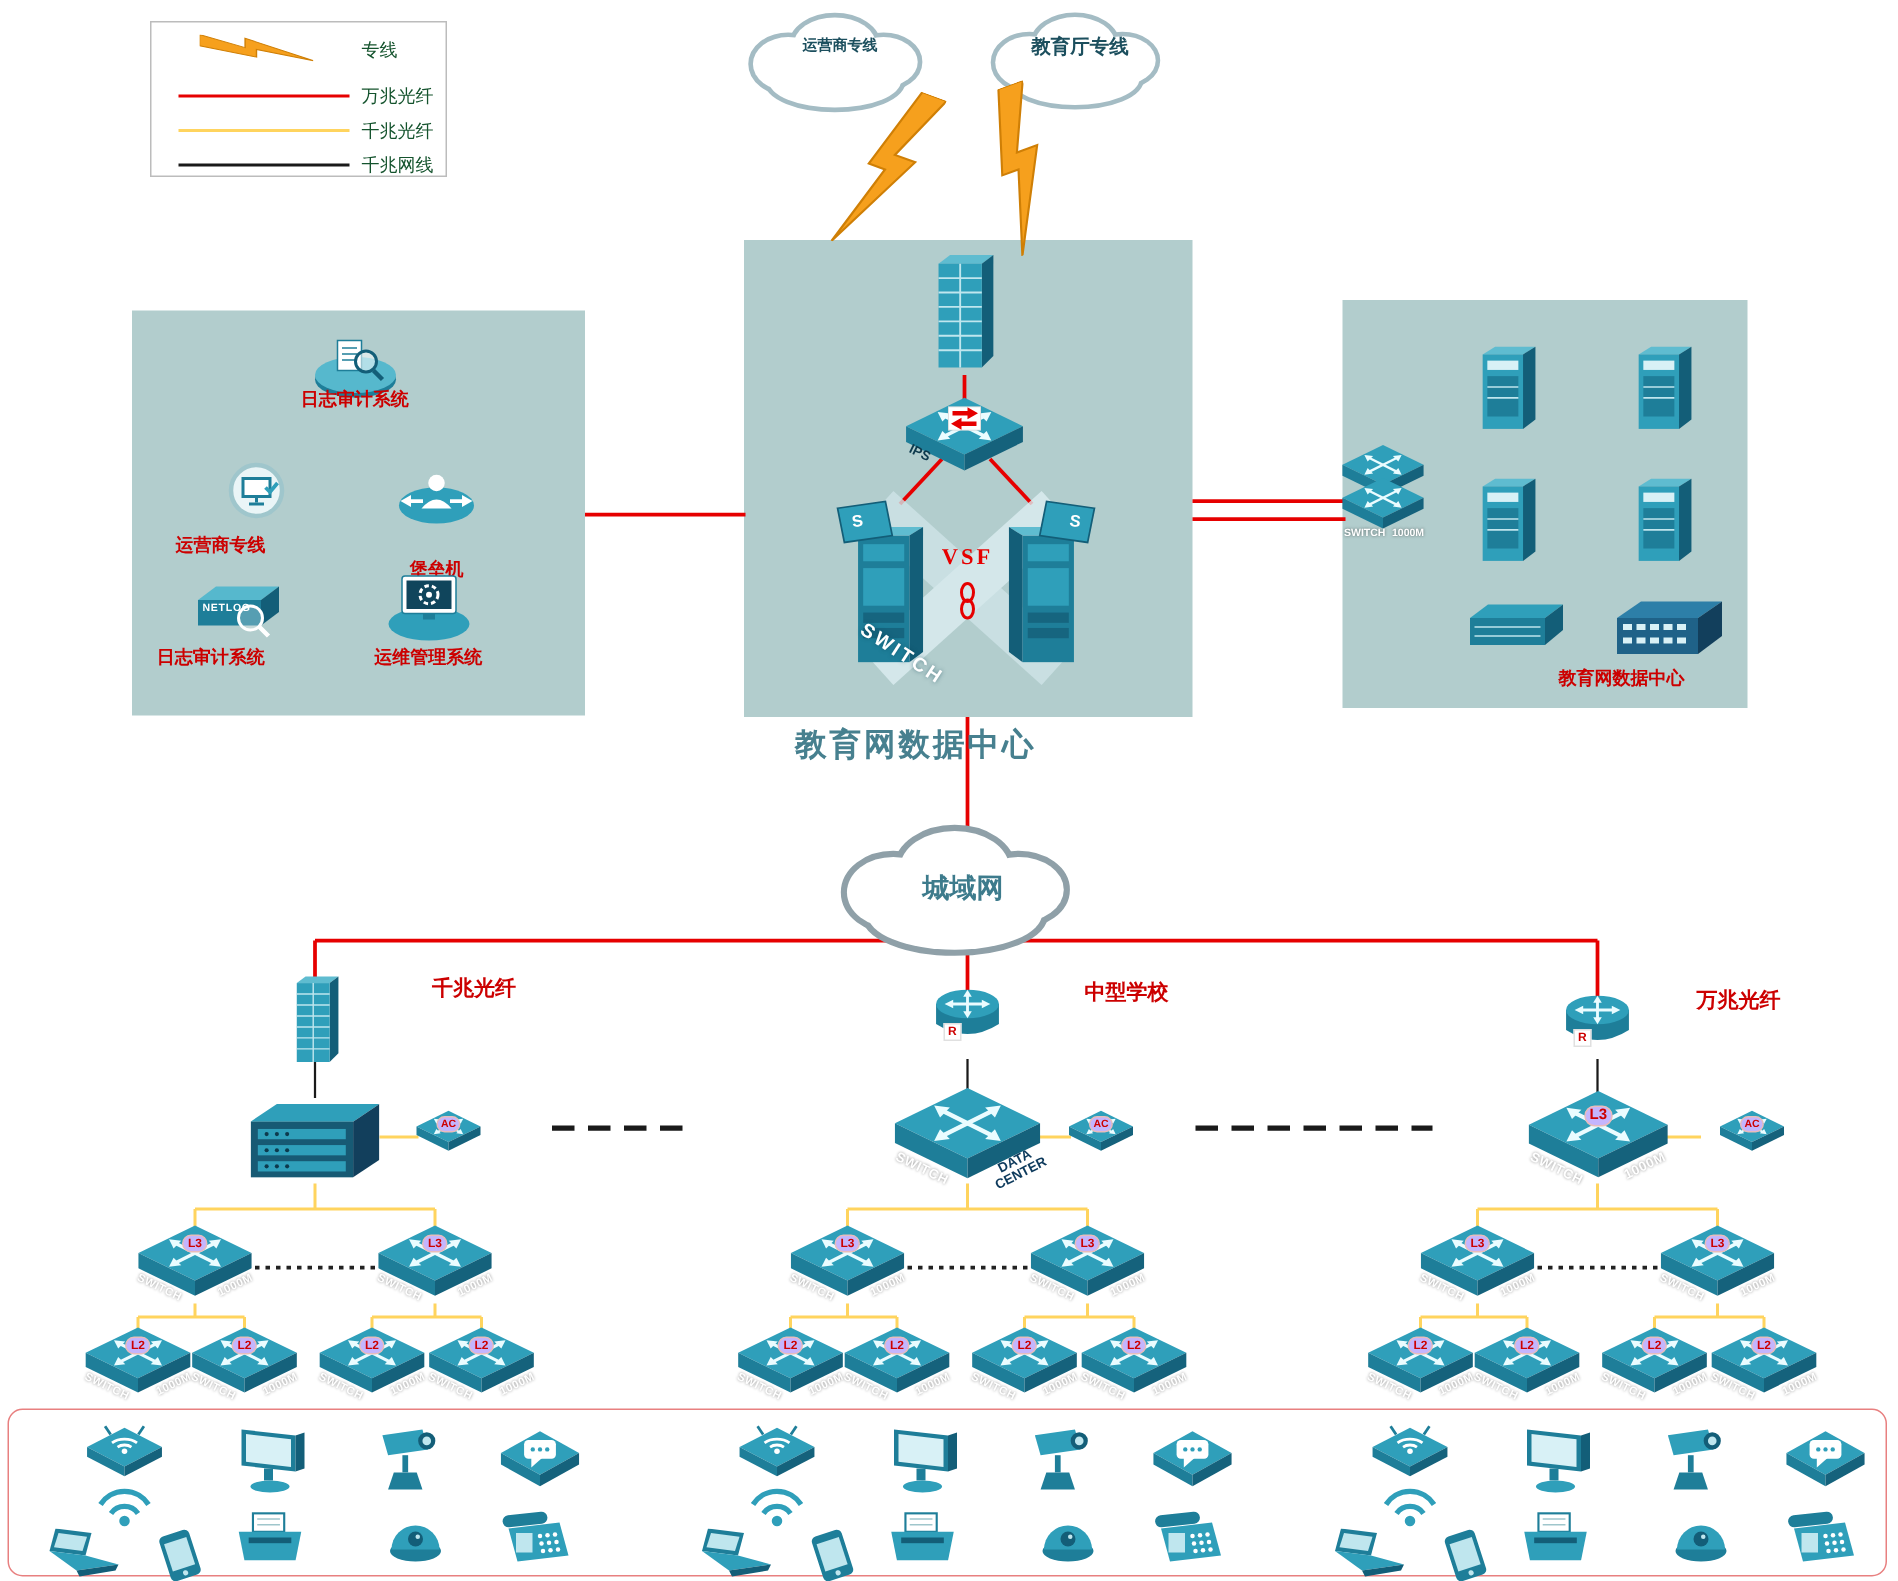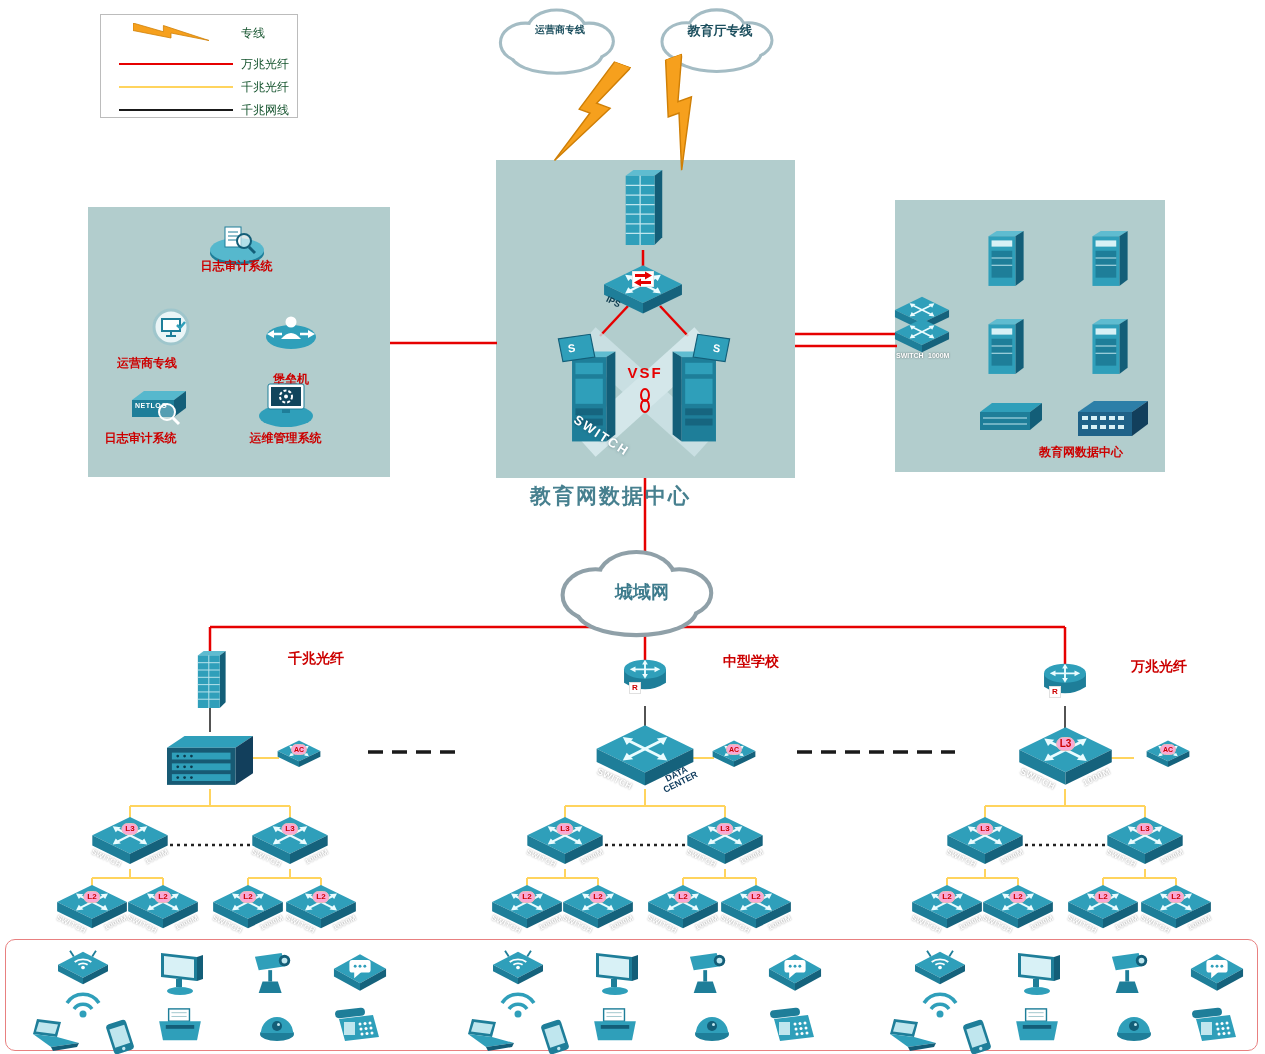--- a/index.html
+++ b/index.html
@@ -6,21 +6,21 @@
   .canvas{position:relative;width:1265px;height:1054px;background:#fff;overflow:hidden;
           font-family:"Liberation Sans",sans-serif;}
   .panel{position:absolute;background:#b2cdcd;z-index:1;}
   .lines{position:absolute;left:0;top:0;z-index:2;pointer-events:none;}
   .dev{position:absolute;z-index:3;}
   .dev svg{display:block;}
   .z2{z-index:2;}
   .rlbl{position:absolute;z-index:3;color:#cc0000;font-weight:bold;font-size:12px;text-align:center;white-space:nowrap;}
   .school-lbl{position:absolute;z-index:3;color:#cc0000;font-weight:bold;font-size:14px;white-space:nowrap;}
   .cloud-txt{position:absolute;z-index:4;font-weight:bold;text-align:center;white-space:nowrap;}
-  .badge{position:absolute;left:50%;top:7px;transform:translateX(-50%);background:#f9a8d4;color:#cc0000;
+  .badge{position:absolute;left:50%;top:7px;transform:translateX(-50%);background:#c4b5fd;color:#cc0000;
          font-weight:bold;font-size:8px;line-height:10px;padding:0 3px;border-radius:7px;border:1px solid #e8bcbc;white-space:nowrap;}
   .badge.lg{font-size:10px;top:11px;line-height:12px;}
   .badge.sm{font-size:7px;top:4px;line-height:9px;padding:0 2px;}
   .swl{position:absolute;left:3px;top:31px;color:#fff;font-weight:bold;font-size:7.5px;letter-spacing:.4px;
        transform:rotate(26deg);transform-origin:left top;white-space:nowrap;text-shadow:0 0 2px rgba(0,0,0,.45);}
   .swr{position:absolute;right:3px;top:31px;color:#fff;font-weight:bold;font-size:7.5px;letter-spacing:.4px;
        transform:rotate(-26deg);transform-origin:right top;white-space:nowrap;text-shadow:0 0 2px rgba(0,0,0,.45);}
   .rbadge{position:absolute;left:8px;top:26px;background:#fff;color:#cc0000;font-weight:bold;font-size:8px;
           line-height:10px;padding:0 2px;border:1px solid #e0e0e0;}
   .dc-lbl{position:absolute;right:4px;top:38px;color:#0d3a5c;font-weight:bold;font-size:9px;line-height:9px;
@@ -32,21 +32,21 @@
   .legend .ln{position:absolute;left:18px;width:114px;height:0;}
   .devgroup{position:absolute;top:945px;width:420px;height:106px;z-index:3;}
   .devgroup .dev{z-index:3;}
   .d-ap{left:32px;top:4px;}.d-wifi{left:36px;top:38px;}.d-laptop{left:6px;top:74px;}
   .d-mob{left:82px;top:74px;transform:rotate(-18deg);}.d-mon{left:132px;top:6px;}
   .d-prn{left:132px;top:62px;}.d-ptz{left:228px;top:4px;}.d-dome{left:232px;top:64px;}
   .d-chat{left:308px;top:8px;}.d-tel{left:308px;top:62px;}
   .bigtitle{position:absolute;z-index:3;color:#47808f;font-weight:bold;font-size:21px;letter-spacing:2px;}
   .netlog-txt{position:absolute;left:7px;top:16px;color:#fff;font-weight:bold;font-size:7px;letter-spacing:.5px;}
   .flagS{position:absolute;color:#fff;font-weight:bold;font-size:11px;transform:rotate(-8deg);}
-  .vsf{position:absolute;z-index:4;color:#e60000;font-weight:bold;font-size:15px;letter-spacing:2px;text-align:center;}
+  .vsf{position:absolute;z-index:4;color:#e60000;font-weight:bold;font-size:15px;letter-spacing:2px;text-align:center;font-family:Liberation Serif, serif;}
   .sw-diag{position:absolute;z-index:4;color:#fff;font-weight:bold;font-size:13px;letter-spacing:2px;
            transform:rotate(33deg);text-shadow:0 0 3px rgba(0,60,80,.5);}
   .ips-lab{position:absolute;left:6px;top:30px;color:#0d3a4d;font-weight:bold;font-size:9px;
            transform:rotate(26deg);transform-origin:left top;}
   .stack-lab{position:absolute;color:#fff;font-weight:bold;font-size:7px;text-shadow:0 0 2px rgba(0,0,0,.5);white-space:nowrap;}
   .bbox{position:absolute;left:5px;top:939px;width:1251px;height:110px;border:1px solid #e88080;border-radius:10px;z-index:1;}
 </style>
 </head>
 <body>
 

